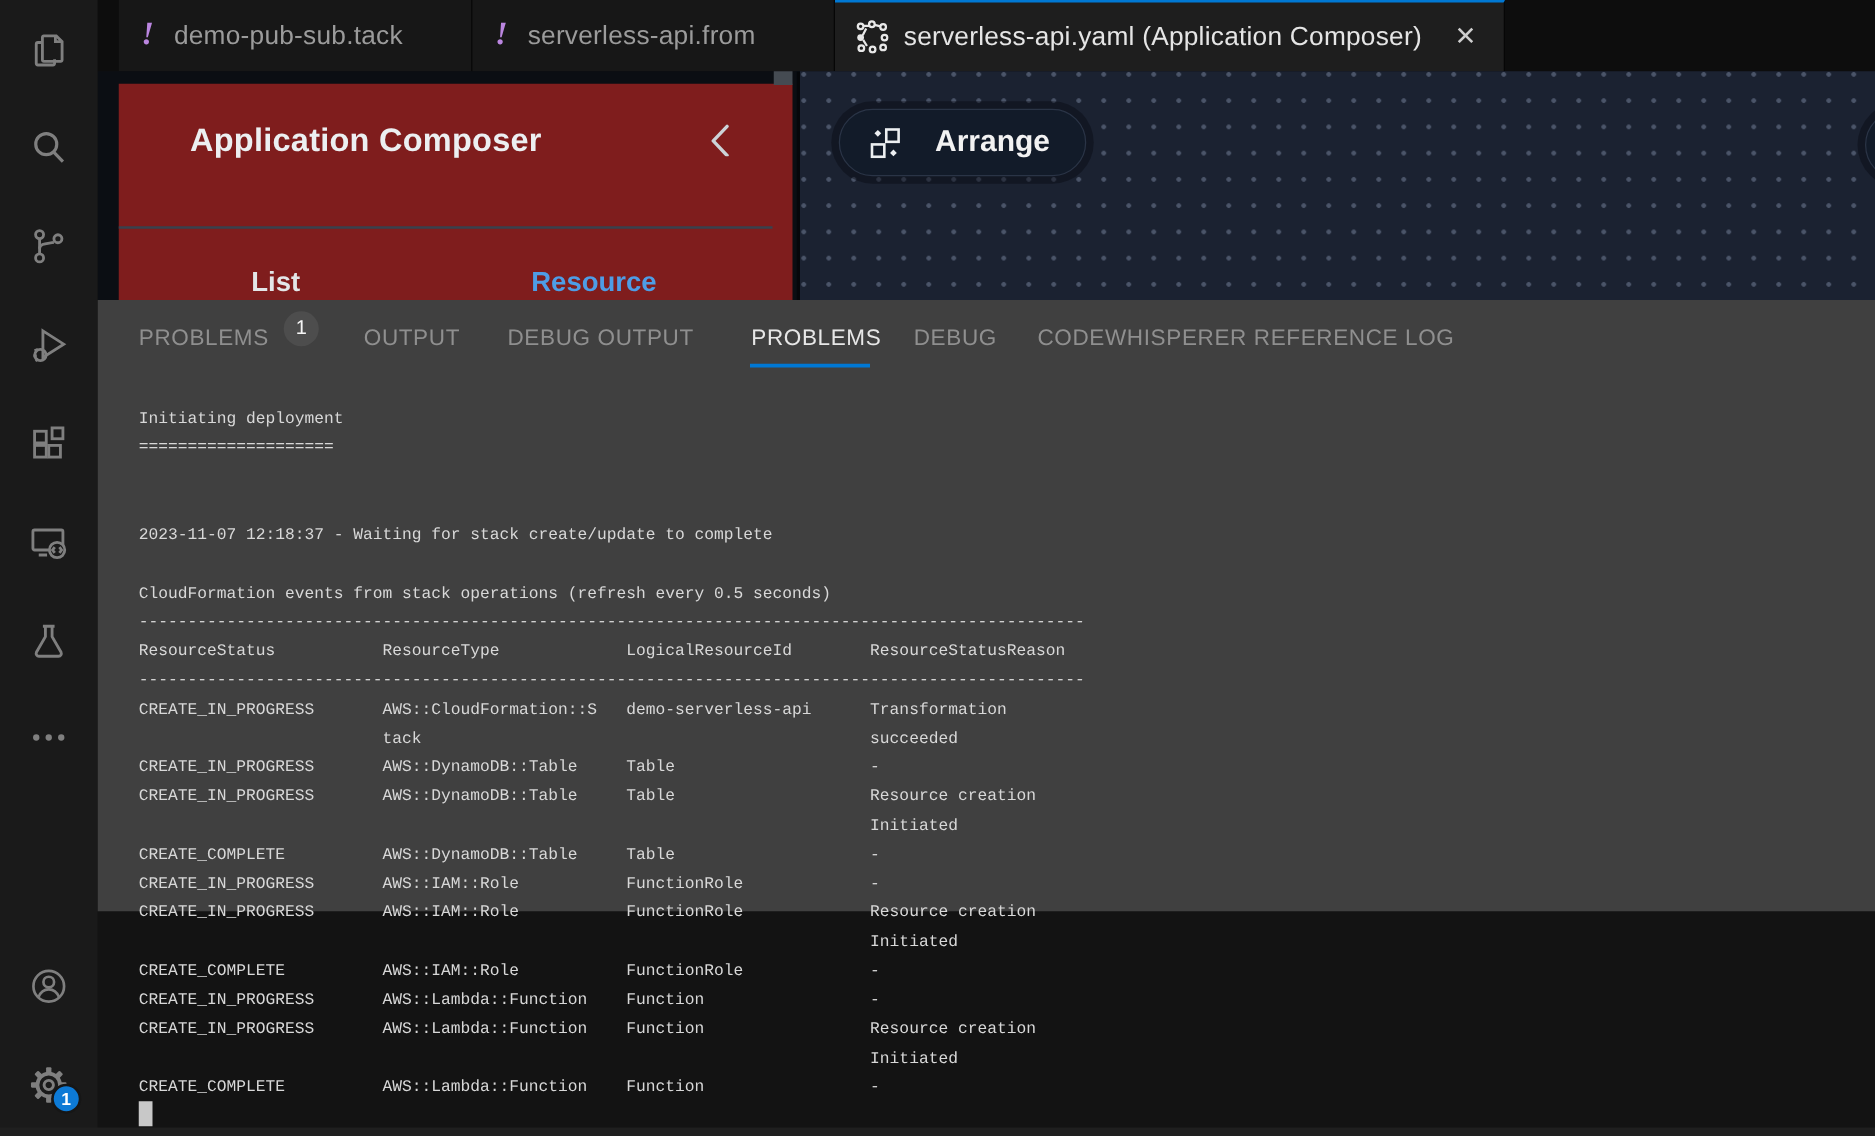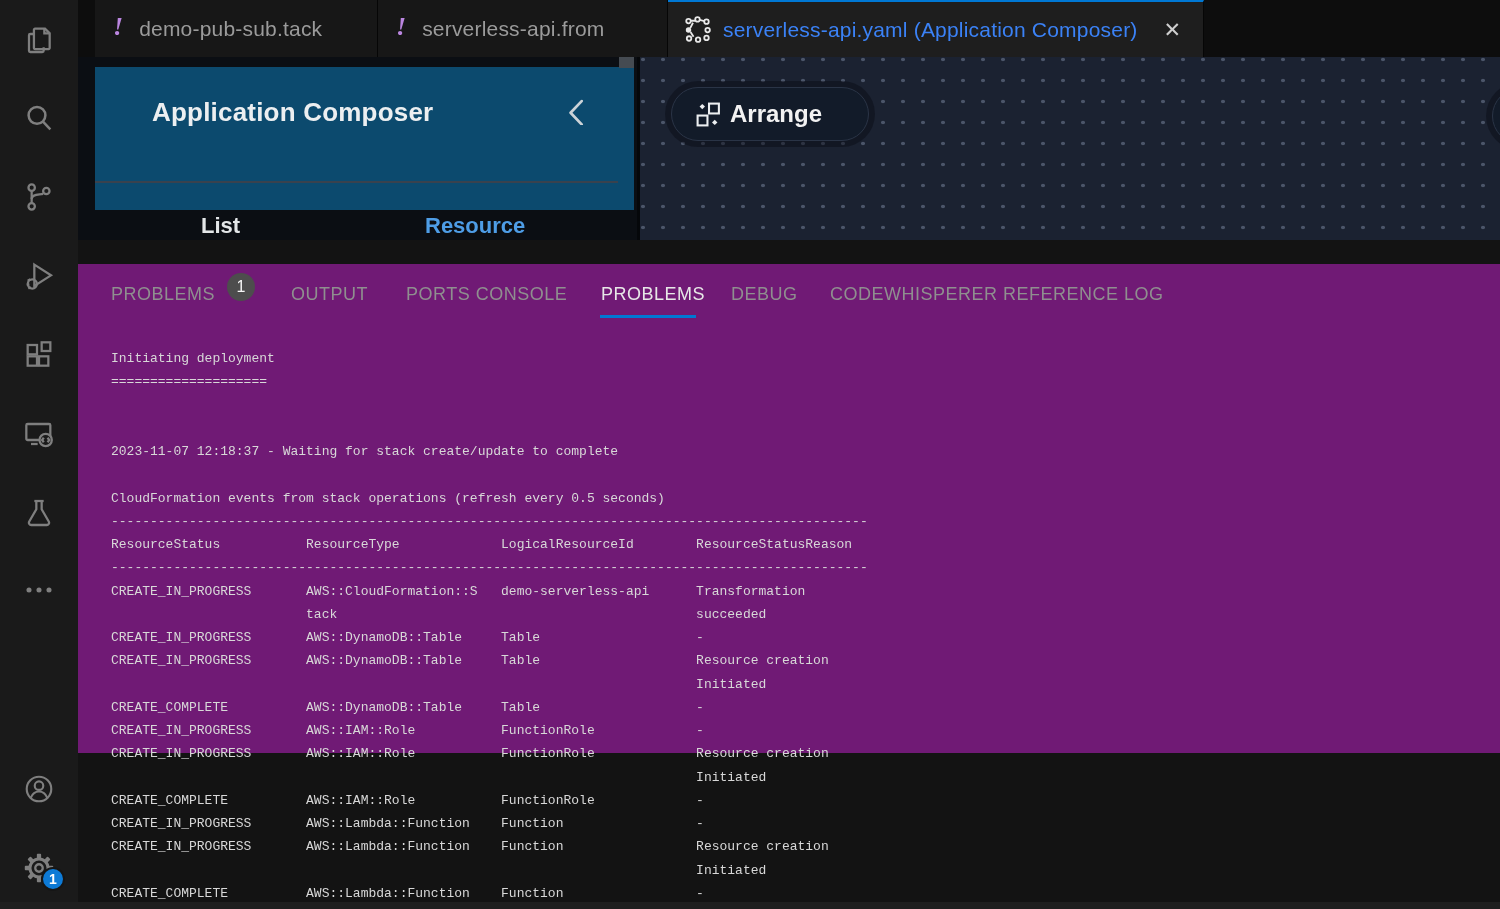--- a/index.html
+++ b/index.html
@@ -15,49 +15,49 @@
   .ab-icon svg { width:32px; height:32px; display:block; }
   .ab-badge { position:absolute; left:41px; top:867px; width:24px; height:24px; border-radius:50%;
     background:#0d7ad6; border:2px solid #161616; color:#fff; font-size:14px; font-weight:700;
     display:flex; align-items:center; justify-content:center; z-index:6; }
   
   .tabbar { position:absolute; left:78px; top:0; width:1422px; height:57px; background:#0d0d0d; }
   .tab { position:absolute; top:0; height:57px; display:flex; align-items:center; gap:12px;
     padding:0 16px; background:#171717; border-right:1px solid #060606; }
   .tab.active { background:#1e1e1e; border-top:2.5px solid #0078d4; }
   .tab-label { font-size:21px; color:#9b9b9b; letter-spacing:.2px; }
-  .tab.active .tab-label { color:#3b82f6; }
+  .tab.active .tab-label { color:#e5e5e5; }
   .modified-mark { font-size:26px; font-weight:700; font-style:italic; color:#bb86e0;
     font-family:"Liberation Serif", serif; line-height:1; padding:0 4px 4px 2px;}
   .tab-close { margin-left:14px; color:#cfcfcf; font-size:21px; line-height:1; }
   .composer-tab-icon { width:27px; height:27px; color:#e8e8e8; }
   
   .editor { position:absolute; left:78px; top:57px; width:1422px; height:183px; background:#0b0e13; }
-  .composer-panel { position:absolute; left:17px; top:10px; width:539px; height:143px; background:#0c4a6e; }
+  .composer-panel { position:absolute; left:17px; top:10px; width:539px; height:173px; background:#7f1d1d; }
   .composer-title { position:absolute; left:57px; top:30px; font-size:26px; font-weight:700; color:#eceff1; letter-spacing:.2px; }
   .collapse-btn { position:absolute; left:468px; top:30px; width:28px; height:30px; color:#ccd3d8; }
   .composer-divider { position:absolute; left:0px; top:114px; width:523px; height:2px; background:#39424e; }
   .composer-tab { position:absolute; top:146px; font-size:22px; font-weight:700; }
   .composer-tab.list { left:106px; color:#e3e6e8; }
   .composer-tab.resources { left:330px; color:#4e9de6; }
   .wv-scroll-thumb { position:absolute; left:541px; top:0px; width:15px; height:11px; background:#454b52; }
   .canvas { position:absolute; left:559px; top:0; width:863px; height:183px;
     background-color:#1b2231;
     background-image:radial-gradient(circle, #4b5569 1.6px, transparent 2.1px);
     background-size:20px 21px; background-position:13px 13px;
     border-left:3px solid #05070a; }
   .arrange-btn { position:absolute; left:31px; top:30px; width:198px; height:54px; border-radius:27px;
     background:#121b29; border:1px solid #2a3446; box-shadow:0 0 0 6px rgba(8,12,20,.45);
-    display:flex; align-items:center; gap:8px; padding-left:23px; cursor:pointer; }
+    display:flex; align-items:center; gap:26px; padding-left:23px; cursor:pointer; }
   .arrange-label { font-size:24px; font-weight:700; color:#f2f2f2; }
   .arrange-icon { width:27px; height:27px; color:#eceff1; }
   .partial-circle { position:absolute; left:852px; top:31px; width:56px; height:56px; border-radius:50%;
     background:#121b29; border:1px solid #2a3446; box-shadow:0 0 0 6px rgba(8,12,20,.45); }
   
-  .panel { position:absolute; left:78px; top:240px; width:1422px; height:489px; background:#701a75;margin-top:24px; }
+  .panel { position:absolute; left:78px; top:240px; width:1422px; height:489px; background:#404040; }
   .panel-tab { position:absolute; top:20px; font-size:18px; letter-spacing:.5px; color:#8f8f8f; cursor:pointer; }
   .panel-tab.active { color:#e7e7e7; }
   .panel-tab-underline { position:absolute; left:522px; top:51px; width:96px; height:2.5px; background:#0078d4; }
   .problems-badge { position:absolute; left:149px; top:9px; width:28px; height:28px; border-radius:50%;
     background:#4d4d4d; color:#f5f5f5; font-size:16px; display:flex; align-items:center; justify-content:center; }
   .terminal { position:absolute; left:33px; top:83px; font-family:Liberation Mono, monospace;
     font-size:13px; line-height:23.25px; color:#d8d8d8; white-space:pre; letter-spacing:0; }
   .cursor { display:inline-block; width:11px; height:20px; background:#c8c8c8; vertical-align:text-bottom; }
   .bottom-strip { position:absolute; left:0; top:902px; width:1500px; height:7px; background:#1f1f1f; z-index:7; }
 </style>
@@ -206,21 +206,21 @@
         <span class="arrange-label">Arrange</span>
       </div>
       <div class="partial-circle"></div>
     </div>
   </div>
 
   <div class="panel">
     <div class="panel-tab" style="left:33px">PROBLEMS</div>
     <div class="problems-badge">1</div>
     <div class="panel-tab" style="left:213px">OUTPUT</div>
-    <div class="panel-tab" style="left:328px">PORTS CONSOLE</div>
+    <div class="panel-tab" style="left:328px">DEBUG OUTPUT</div>
     <div class="panel-tab active" style="left:523px">PROBLEMS</div>
     <div class="panel-tab-underline"></div>
     <div class="panel-tab" style="left:653px">DEBUG</div>
     <div class="panel-tab" style="left:752px">CODEWHISPERER REFERENCE LOG</div>
 
     <pre class="terminal"><span>Initiating deployment
 ====================
 
 
 2023-11-07 12:18:37 - Waiting for stack create/update to complete

